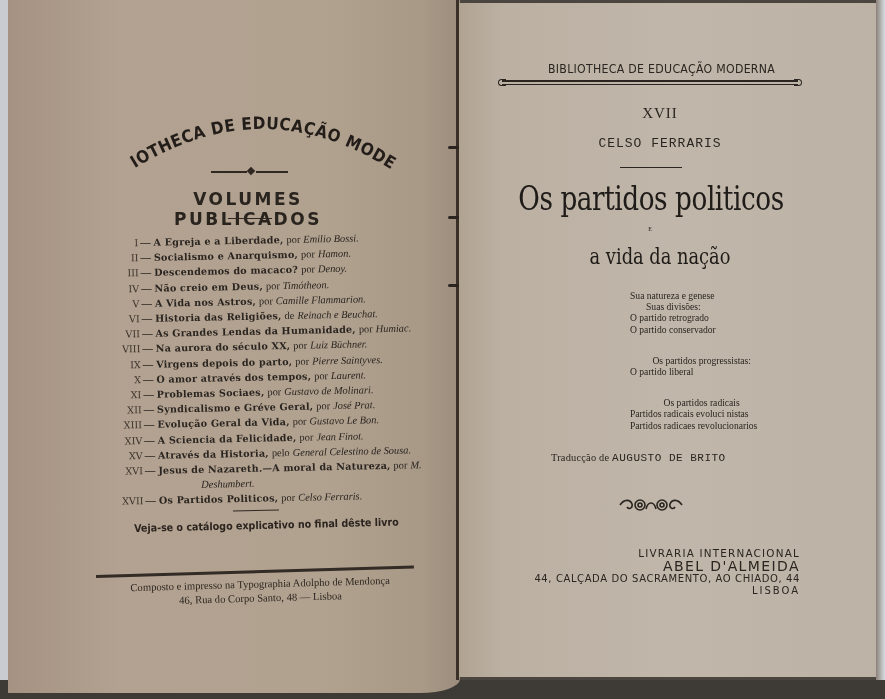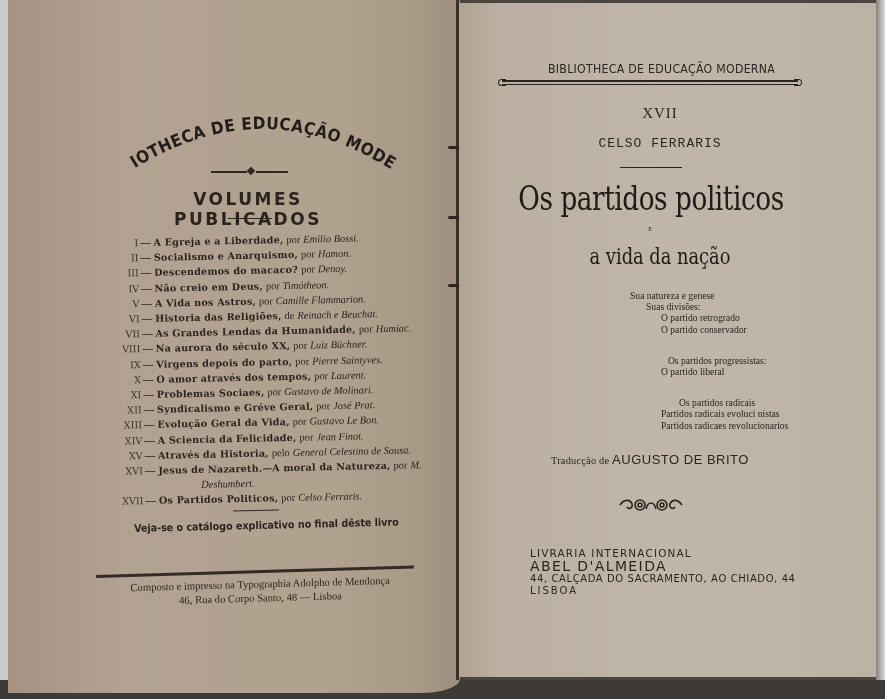--- a/index.html
+++ b/index.html
@@ -35,26 +35,26 @@
   .r-vol{position:absolute;left:620px;top:105px;width:80px;text-align:center;font-size:15px;letter-spacing:1px;}
   .r-author{position:absolute;left:580px;top:136px;width:160px;text-align:center;font-family:Liberation Mono, monospace;font-size:13px;letter-spacing:1px;}
   .r-short-rule{position:absolute;left:620px;top:167px;width:62px;height:1px;background:#2a2520;}
   .r-title{position:absolute;left:496px;top:178px;width:310px;text-align:center;font-family:"DejaVu Serif Condensed","DejaVu Serif",serif;font-size:34px;letter-spacing:-.5px;color:#1f1b18;transform:scaleX(.86);transform-origin:center top;}
   .r-e{position:absolute;left:640px;top:226px;width:20px;text-align:center;font-size:6px;}
   .r-subtitle{position:absolute;left:540px;top:244px;width:240px;text-align:center;font-family:"DejaVu Serif Condensed","DejaVu Serif",serif;font-size:22px;color:#1f1b18;transform:scaleX(.9);transform-origin:center top;}
   .r-summary{position:absolute;left:630px;top:290px;font-size:9.6px;line-height:11.2px;color:#2a2520;}
   .r-summary div{white-space:nowrap;}
   .i0{margin-left:0;}
   .i1{margin-left:16px;}
-  .i2{margin-left:31px;}
+  .i2{}
   .gap{margin-top:20px;text-align:center;}
   .r-translation{position:absolute;left:551px;top:452px;font-size:10.4px;letter-spacing:.2px;}
-  .r-translation .tname{font-family:Liberation Sans, sans-serif;font-size:13px;letter-spacing:.5px;}
+  .r-translation .tname{font-family:Liberation Mono, monospace;font-size:11px;letter-spacing:.5px;}
   .r-fleuron{position:absolute;left:618px;top:497px;width:66px;height:16px;}
-  .r-pub{position:absolute;left:530px;top:547px;width:270px;text-align:left;font-family:"DejaVu Sans",sans-serif;color:#2a2520;}
+  .r-pub{position:absolute;left:530px;top:547px;width:270px;text-align:right;font-family:"DejaVu Sans",sans-serif;color:#2a2520;}
   .r-pub .p1{font-size:10.4px;letter-spacing:1.2px;line-height:13px;}
   .r-pub .p2{font-size:14px;letter-spacing:1.4px;line-height:13px;}
   .r-pub .p3{font-size:10px;letter-spacing:.6px;line-height:11px;}
   .r-pub .p4{font-size:10px;letter-spacing:2px;line-height:13px;}
   .edge-right{position:absolute;left:876px;top:0;width:9px;height:680px;background:linear-gradient(90deg,#8a8178,#d9dde2);}
 </style>
 </head>
 <body>
 
 <div class="bg-left"></div>

